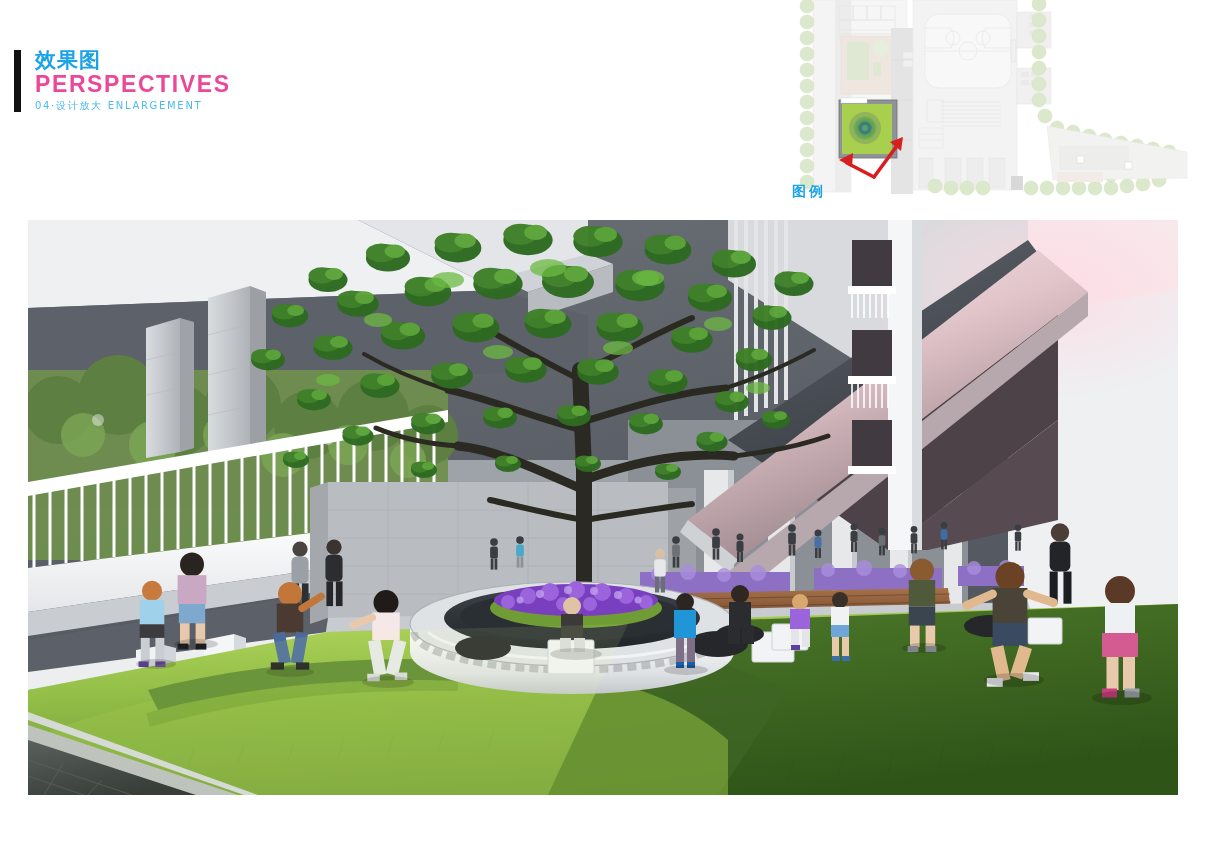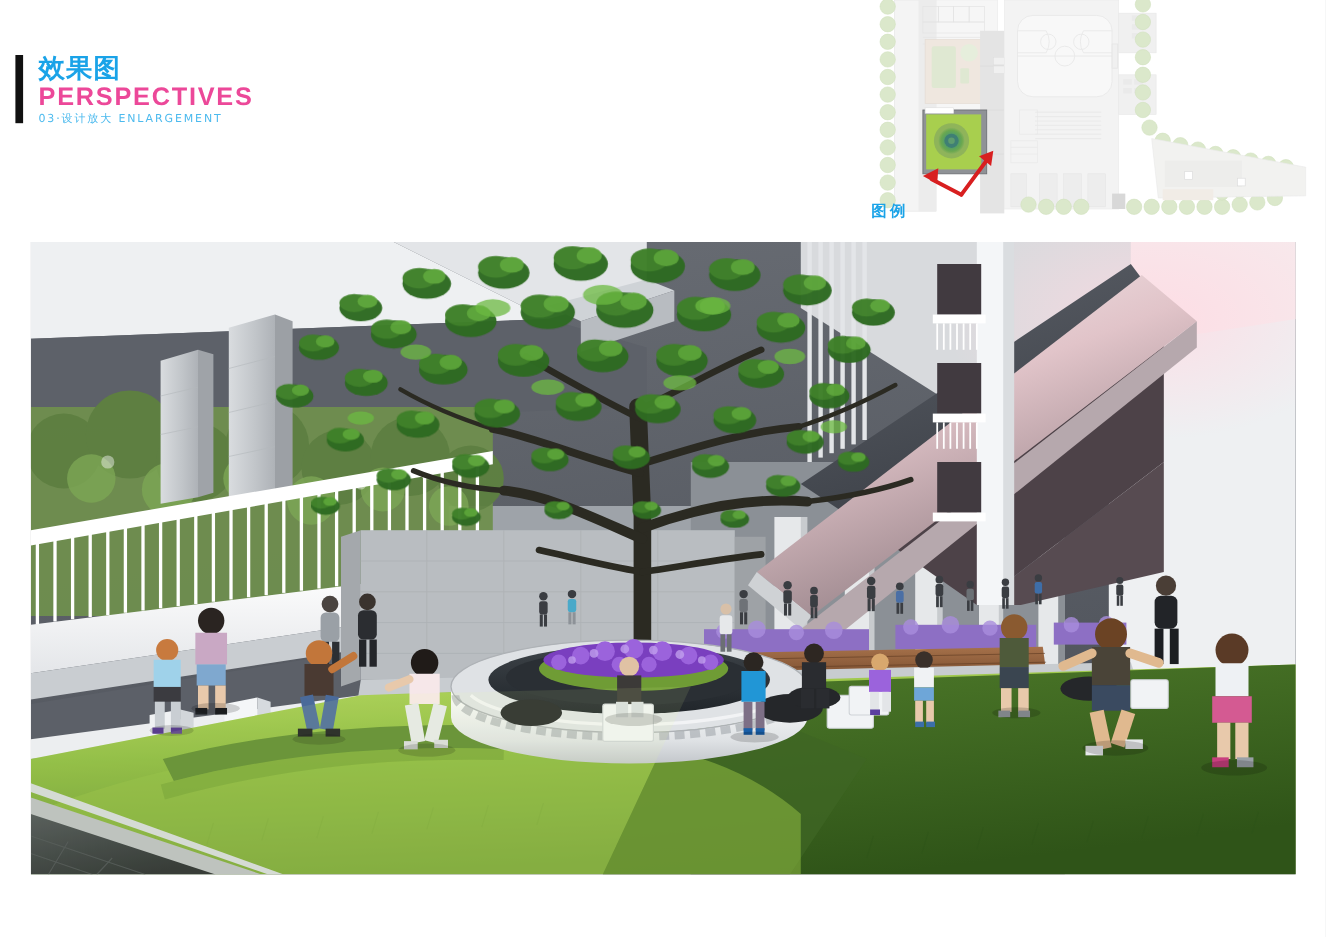--- a/index.html
+++ b/index.html
@@ -9,21 +9,21 @@
     font-family:"Liberation Sans","DejaVu Sans",sans-serif;
     -webkit-font-smoothing:antialiased;
   }
   .board{position:absolute;inset:0;background:#fff;}
 
   
   .title-block{position:absolute;left:14px;top:50px;display:flex;align-items:flex-start;}
   .title-bar{width:7px;height:62px;background:#111111;flex:0 0 auto;}
   .title-texts{margin-left:14px;line-height:1;}
   .title-cn{
-    font-size:24px;font-weight:bold;color:#1aa3e8;letter-spacing:1px;
+    font-size:21px;font-weight:bold;color:#1aa3e8;letter-spacing:1px;
     font-family:"DejaVu Sans","Liberation Sans",sans-serif;
     margin:0 0 2px 0;white-space:nowrap;
   }
   .title-en{
     font-size:23px;font-weight:bold;color:#ec4899;letter-spacing:1.6px;
     margin:0 0 5px 0;white-space:nowrap;
   }
   .title-sub{
     font-size:10px;color:#4cbaee;letter-spacing:1.7px;white-space:nowrap;
     font-family:"DejaVu Sans","Liberation Sans",sans-serif;
@@ -48,21 +48,21 @@
 </head>
 <body>
 
 <div class="board">
 
   <div class="title-block">
     <div class="title-bar"></div>
     <div class="title-texts">
       <div class="title-cn">效果图</div>
       <div class="title-en">PERSPECTIVES</div>
-      <div class="title-sub">03·设计放大  ENLARGEMENT</div>
+      <div class="title-sub">04·设计放大  ENLARGEMENT</div>
     </div>
   </div>
 
   <div class="keyplan">
     <svg class="kp-svg" width="410" height="200" viewBox="0 0 410 200">
       <defs>
         <pattern id="hatchA" width="4" height="4" patternUnits="userSpaceOnUse" patternTransform="rotate(45)">
           <line x1="0" y1="0" x2="0" y2="4" stroke="#e2e2e2" stroke-width="1.2"></line>
         </pattern>
         <radialGradient id="plantRad" cx="50%" cy="50%" r="50%">

